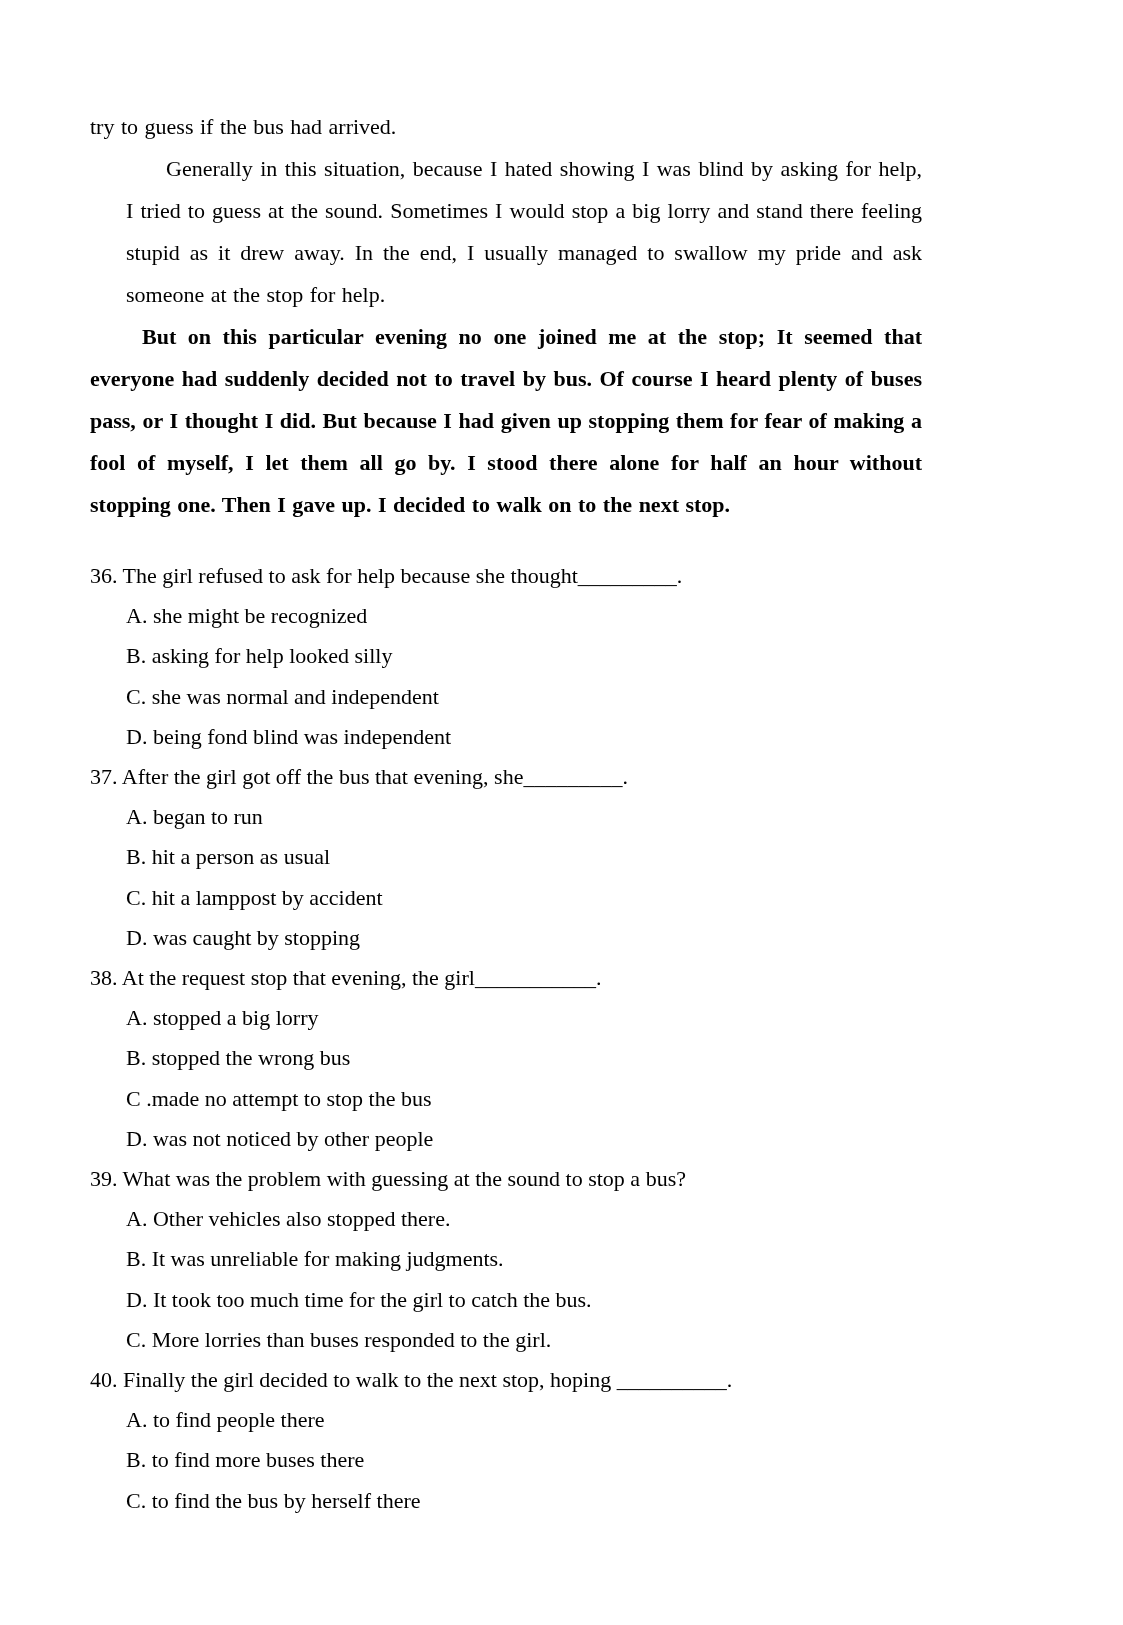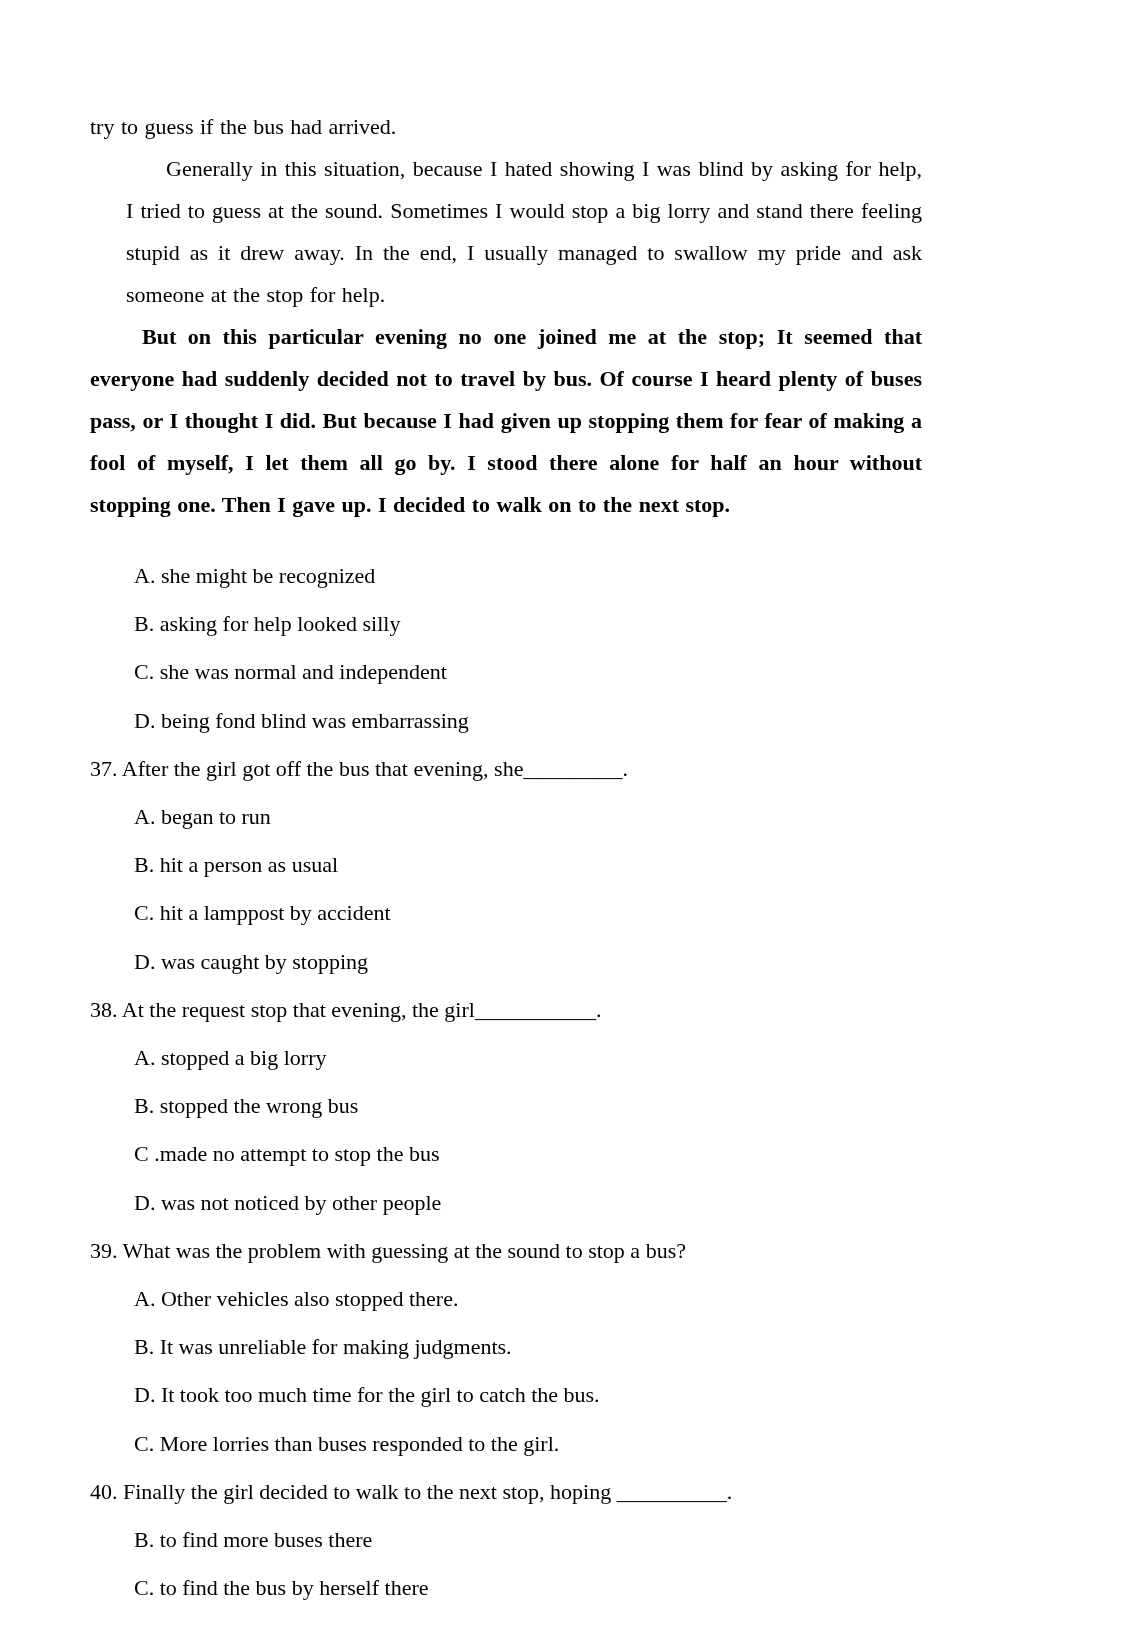--- a/index.html
+++ b/index.html
@@ -34,43 +34,44 @@
   .questions {
     margin-top: 30px;
     line-height: 40.2px;
   }
   .question { margin: 0; }
   .q-stem {
     margin: 0;
     white-space: nowrap;
   }
   .q-option {
-    margin: 8px;
+    margin: 0;
     padding-left: 36px;
     white-space: nowrap;
   }
 </style>
 </head>
 <body>
 
 <div class="page">
 
   <div class="passage">
     <p>try to guess if the bus had arrived.</p>
     <p class="indent-sm">Generally in this situation, because I hated showing I was blind by asking for help, I tried to guess at the sound. Sometimes I would stop a big lorry and stand there feeling stupid as it drew away. In the end, I usually managed to swallow my pride and ask someone at the stop for help.</p>
     <p class="indent-lg">But on this particular evening no one joined me at the stop; It seemed that everyone had suddenly decided not to travel by bus. Of course I heard plenty of buses pass, or I thought I did. But because I had given up stopping them for fear of making a fool of myself, I let them all go by. I stood there alone for half an hour without stopping one. Then I gave up. I decided to walk on to the next stop.</p>
   </div>
 
   <div class="questions">
 
     <div class="question">
+      <div class="q-stem">36. The girl refused to ask for help because she thought_________.</div>
       <div class="q-option">A. she might be recognized</div>
       <div class="q-option">B. asking for help looked silly</div>
       <div class="q-option">C. she was normal and independent</div>
-      <div class="q-option">D. being fond blind was embarrassing</div>
+      <div class="q-option">D. being fond blind was independent</div>
     </div>
 
     <div class="question">
       <div class="q-stem">37. After the girl got off the bus that evening, she_________.</div>
       <div class="q-option">A. began to run</div>
       <div class="q-option">B. hit a person as usual</div>
       <div class="q-option">C. hit a lamppost by accident</div>
       <div class="q-option">D. was caught by stopping</div>
     </div>
 
@@ -85,18 +86,19 @@
     <div class="question">
       <div class="q-stem">39. What was the problem with guessing at the sound to stop a bus?</div>
       <div class="q-option">A. Other vehicles also stopped there.</div>
       <div class="q-option">B. It was unreliable for making judgments.</div>
       <div class="q-option">D. It took too much time for the girl to catch the bus.</div>
       <div class="q-option">C. More lorries than buses responded to the girl.</div>
     </div>
 
     <div class="question">
       <div class="q-stem">40. Finally the girl decided to walk to the next stop, hoping __________.</div>
+      <div class="q-option">A. to find people there</div>
       <div class="q-option">B. to find more buses there</div>
       <div class="q-option">C. to find the bus by herself there</div>
     </div>
 
   </div>
 </div>
 
 </body></html>

